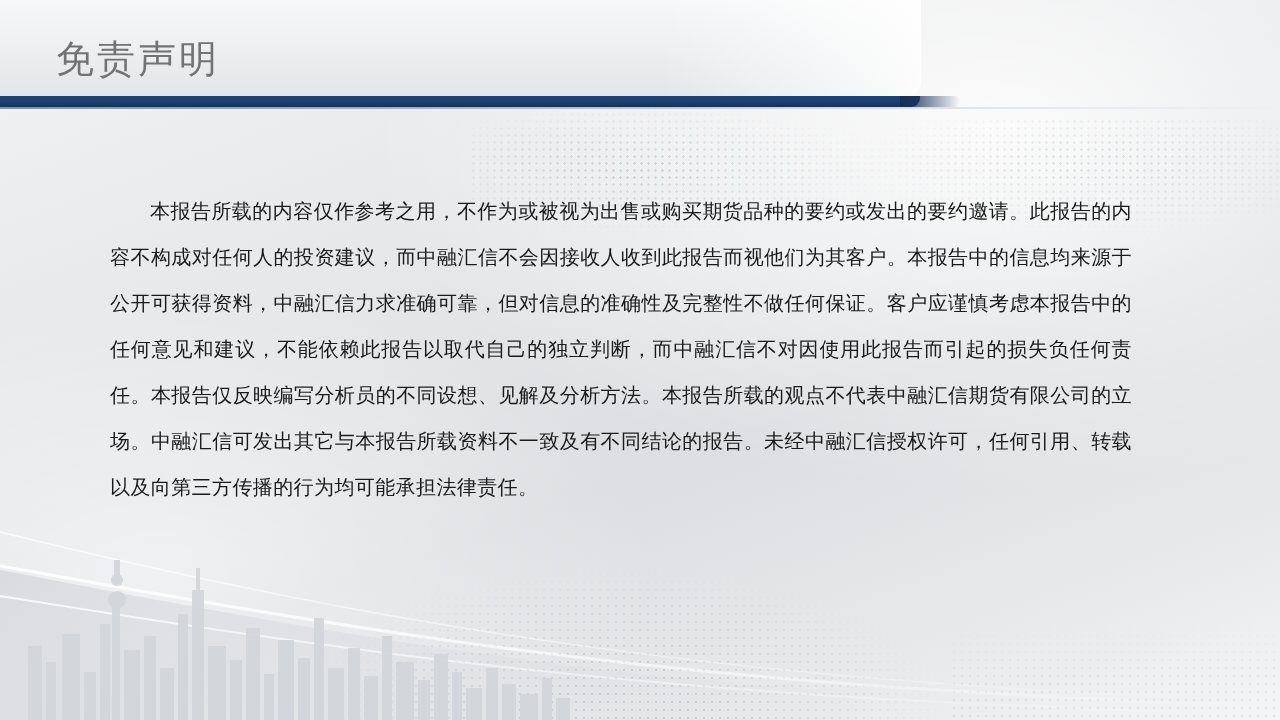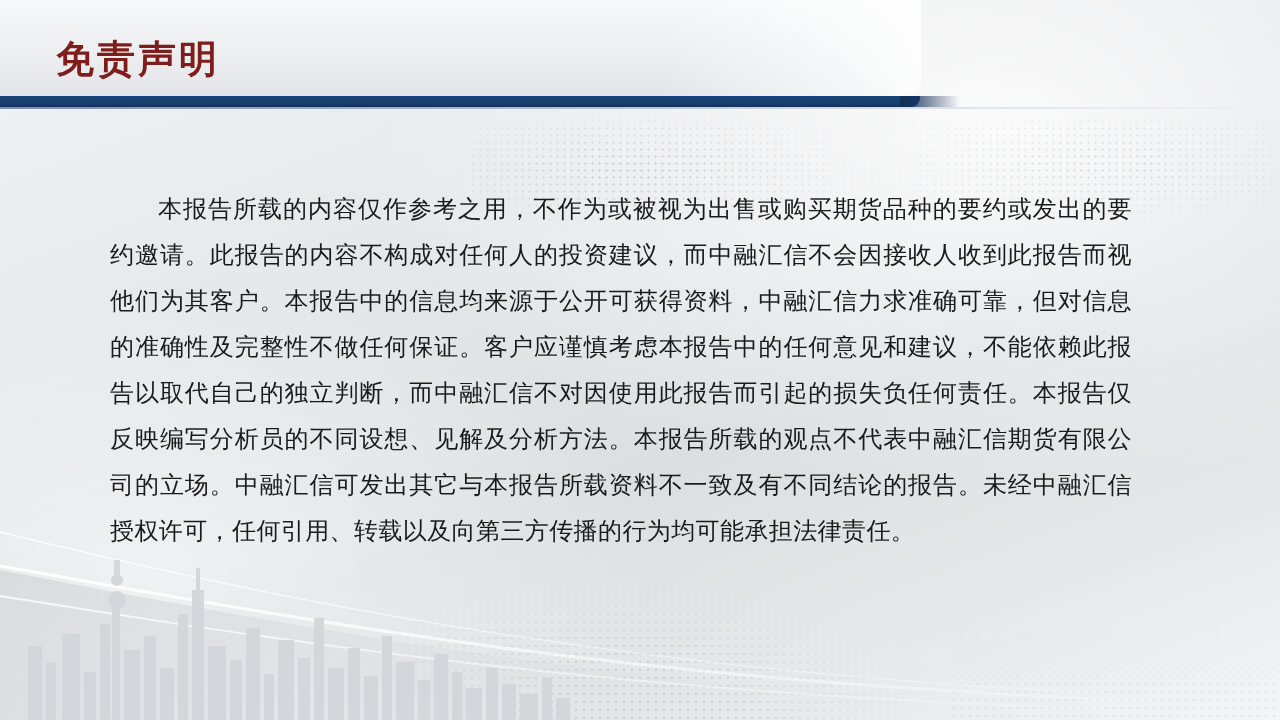--- a/index.html
+++ b/index.html
@@ -112,39 +112,39 @@
     top: 107px; left: 0;
     width: 1280px;
     height: 2px;
     background: linear-gradient(to right, rgba(23,69,125,0.55) 0%, rgba(23,69,125,0.22) 55%, rgba(23,69,125,0) 100%);
   }
   .title {
     position: absolute;
     left: 56px;
     top: 40px;
     font-family: "DejaVu Sans", "Liberation Sans", sans-serif;
-    font-weight: bold;
+    font-weight: normal;
     font-size: 38px;
     letter-spacing: 3px;
-    color: #7f1d1d;
+    color: #737373;
     line-height: 1;
     white-space: nowrap;
   }
 
   
   .content {
     position: absolute;
     left: 110px;
     top: 188px;
     width: 1022px;
   }
   .paragraph {
     margin: 0;
-    font-family: Liberation Mono, monospace;
-    font-size: 24px;
+    font-family: Liberation Sans, sans-serif;
+    font-size: 20px;
     line-height: 46px;
     color: #1a1a1a;
     text-align: justify;
     text-justify: inter-ideograph;
     text-indent: 2em;
     letter-spacing: 0.4px;
   }
 </style>
 </head>
 <body>

